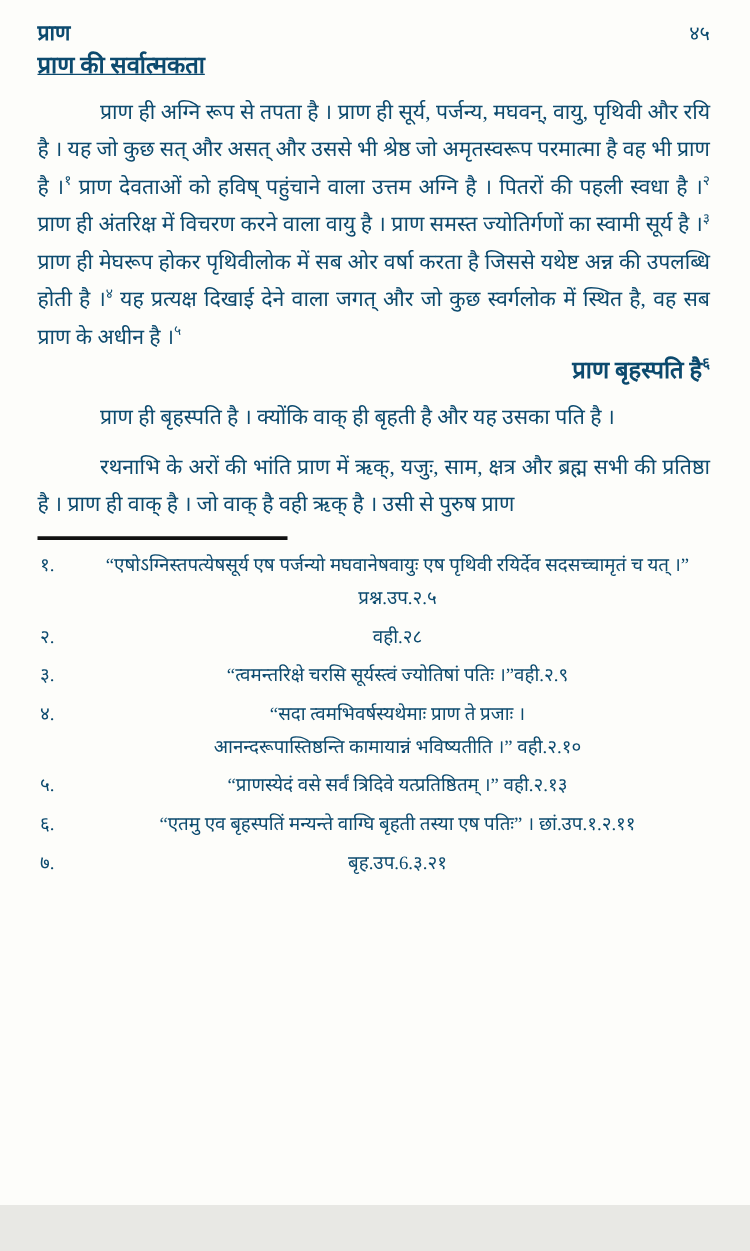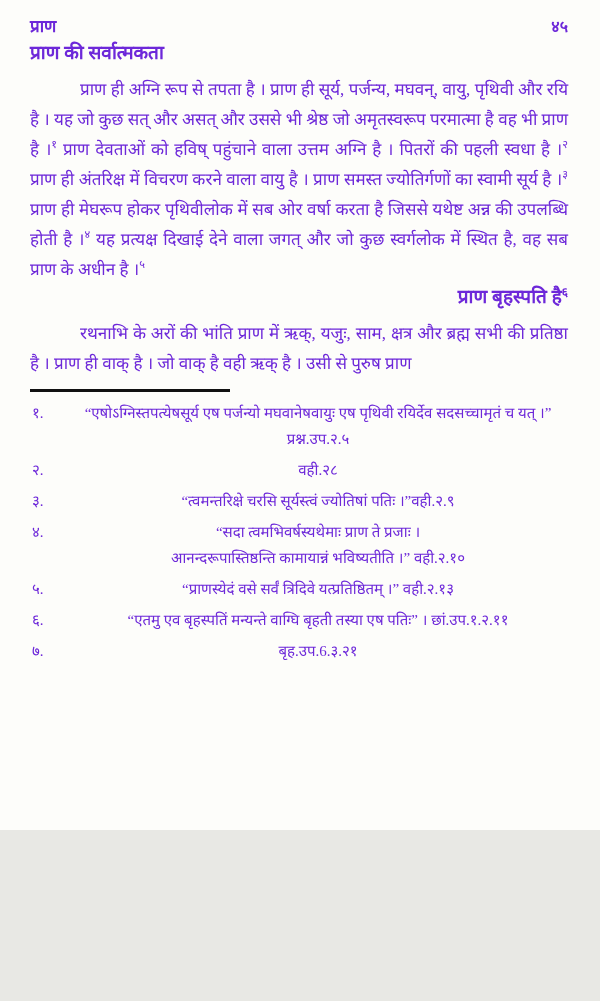--- a/index.html
+++ b/index.html
@@ -1,43 +1,43 @@
 <!DOCTYPE html>
 <html lang="hi"><head>
 <meta charset="utf-8">
 <style>
   html, body { margin: 0; padding: 0; background: #e8e8e4; }
   .page {
     position: relative;
     width: 600px;
-    height: 830px;
+    height: 964px;
     margin: 0 auto;
     background: #fdfdfa;
-    color: #6d28d9;
+    color: #0c4a6e;
     box-sizing: border-box;
     padding: 14px 32px 0 30px;
     overflow: hidden;
     font-family: "Liberation Serif", serif;
   }
   .page-header {
     display: flex;
     justify-content: space-between;
     align-items: baseline;
     font-size: 17px;
     font-weight: 700;
     margin-bottom: 4px;
   }
-  .page-number { font-weight: 700; font-size: 16px; }
+  .page-number { font-weight: 400; font-size: 16px; }
   h2.section-heading {
     font-size: 19px;
     font-weight: 700;
     margin: 0;
     line-height: 24px;
   }
-  .h1 { margin-top: 24px; }
+  .h1 { margin-top: 24px; text-decoration: underline; }
   .h2 { margin-top: 30px; text-align: right; }
   .h3 { margin-top: 24px; }
   .h4 { margin-top: 26px; }
   p.body-para {
     font-size: 17px;
     line-height: 30px;
     text-align: justify;
     text-indent: 50px;
     margin: 10px 0 0 0;
     font-family: Liberation Serif, serif;
@@ -85,20 +85,21 @@
     <span class="page-number">४५</span>
   </div>
 
   <div>
     <h2 class="section-heading h1">प्राण की सर्वात्मकता</h2>
     <p class="body-para"><span>प्राण ही अग्नि रूप से तपता है । प्राण ही सूर्य, पर्जन्य, मघवन्, वायु, पृथिवी और रयि है । यह जो कुछ सत् और असत् और उससे भी श्रेष्ठ जो अमृतस्वरूप परमात्मा है वह भी प्राण है ।</span><sup class="fn-ref">१</sup><span> प्राण देवताओं को हविष् पहुंचाने वाला उत्तम अग्नि है । पितरों की पहली स्वधा है ।</span><sup class="fn-ref">२</sup><span> प्राण ही अंतरिक्ष में विचरण करने वाला वायु है । प्राण समस्त ज्योतिर्गणों का स्वामी सूर्य है ।</span><sup class="fn-ref">३</sup><span> प्राण ही मेघरूप होकर पृथिवीलोक में सब ओर वर्षा करता है जिससे यथेष्ट अन्न की उपलब्धि होती है ।</span><sup class="fn-ref">४</sup><span> यह प्रत्यक्ष दिखाई देने वाला जगत् और जो कुछ स्वर्गलोक में स्थित है, वह सब प्राण के अधीन है ।</span><sup class="fn-ref">५</sup></p>
   </div>
 
   <div>
     <h2 class="section-heading h2"><span>प्राण बृहस्पति है</span><sup class="h-ref">६</sup></h2>
+    <p class="body-para">प्राण ही बृहस्पति है । क्योंकि वाक् ही बृहती है और यह उसका पति है ।</p>
   </div>
 
 
   <div>
     <p class="body-para">रथनाभि के अरों की भांति प्राण में ऋक्, यजुः, साम, क्षत्र और ब्रह्म सभी की प्रतिष्ठा है । प्राण ही वाक् है । जो वाक् है वही ऋक् है । उसी से पुरुष प्राण</p>
   </div>
 
   <hr class="footnote-rule">
   <div class="footnotes">
     <div class="footnote">

